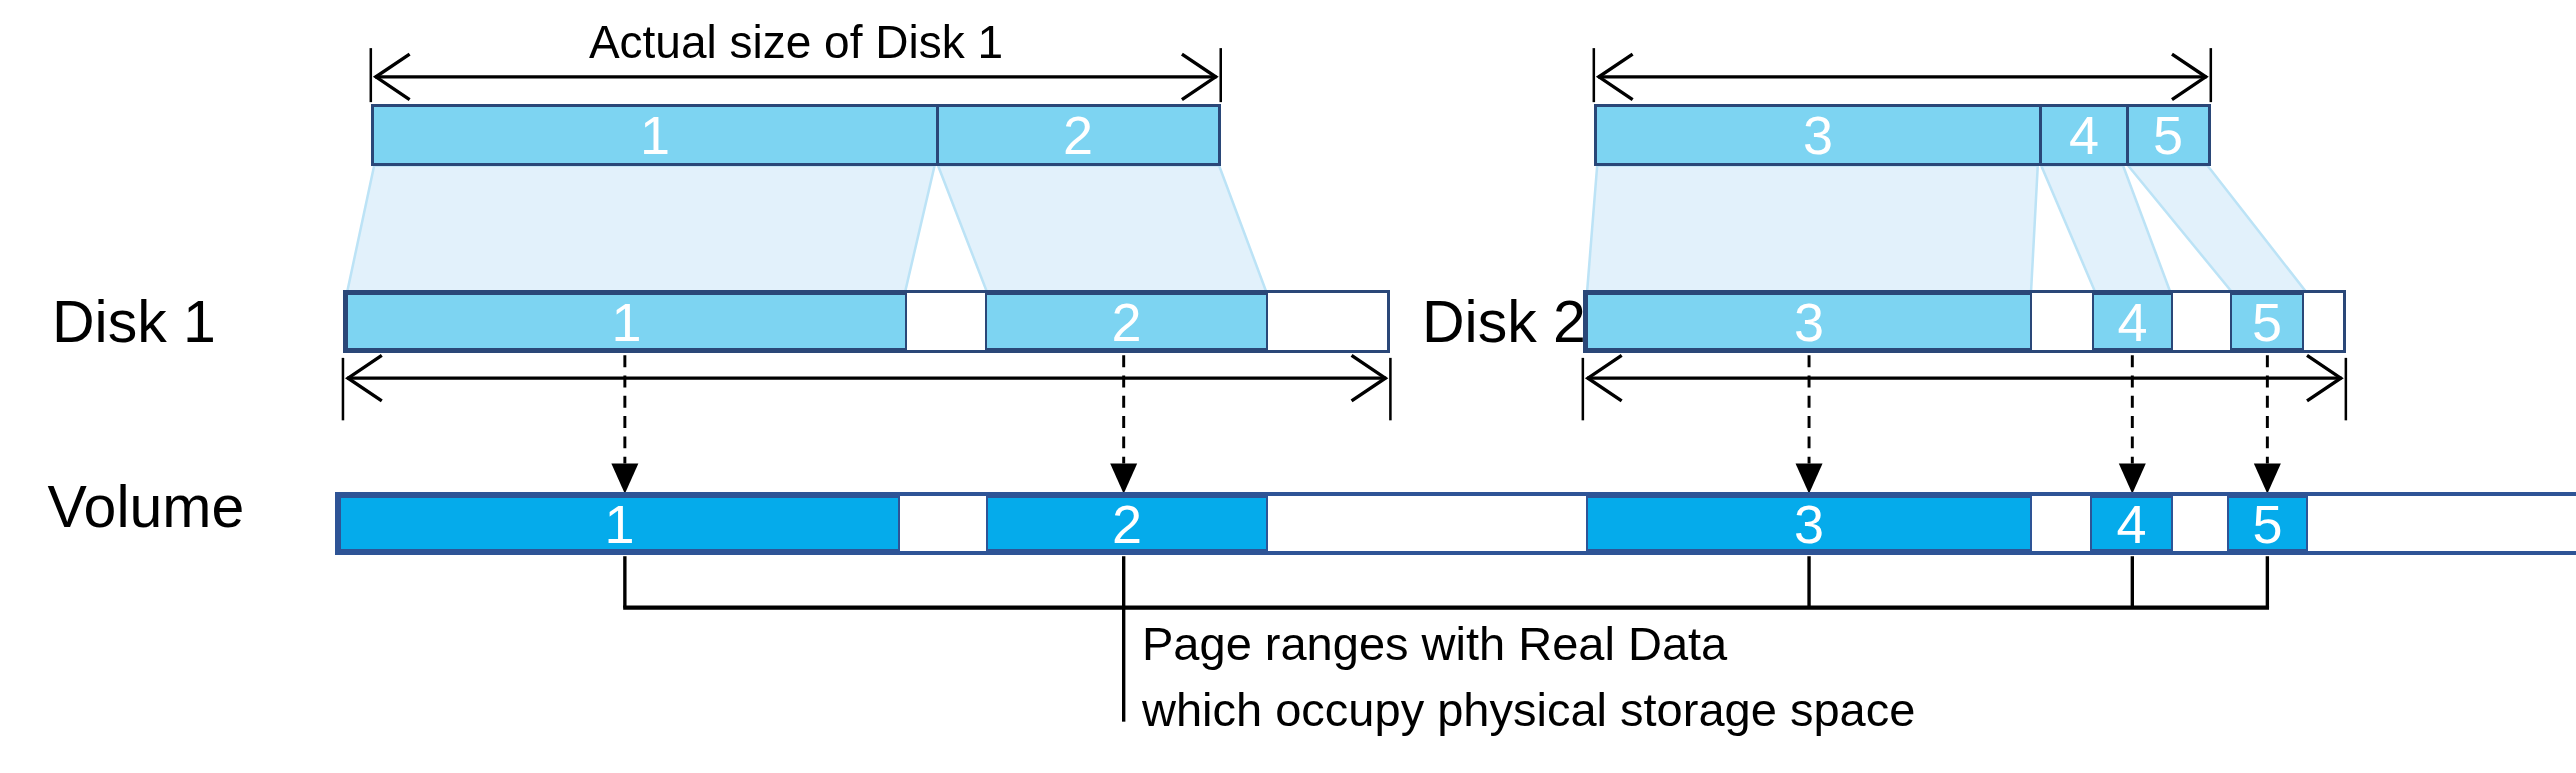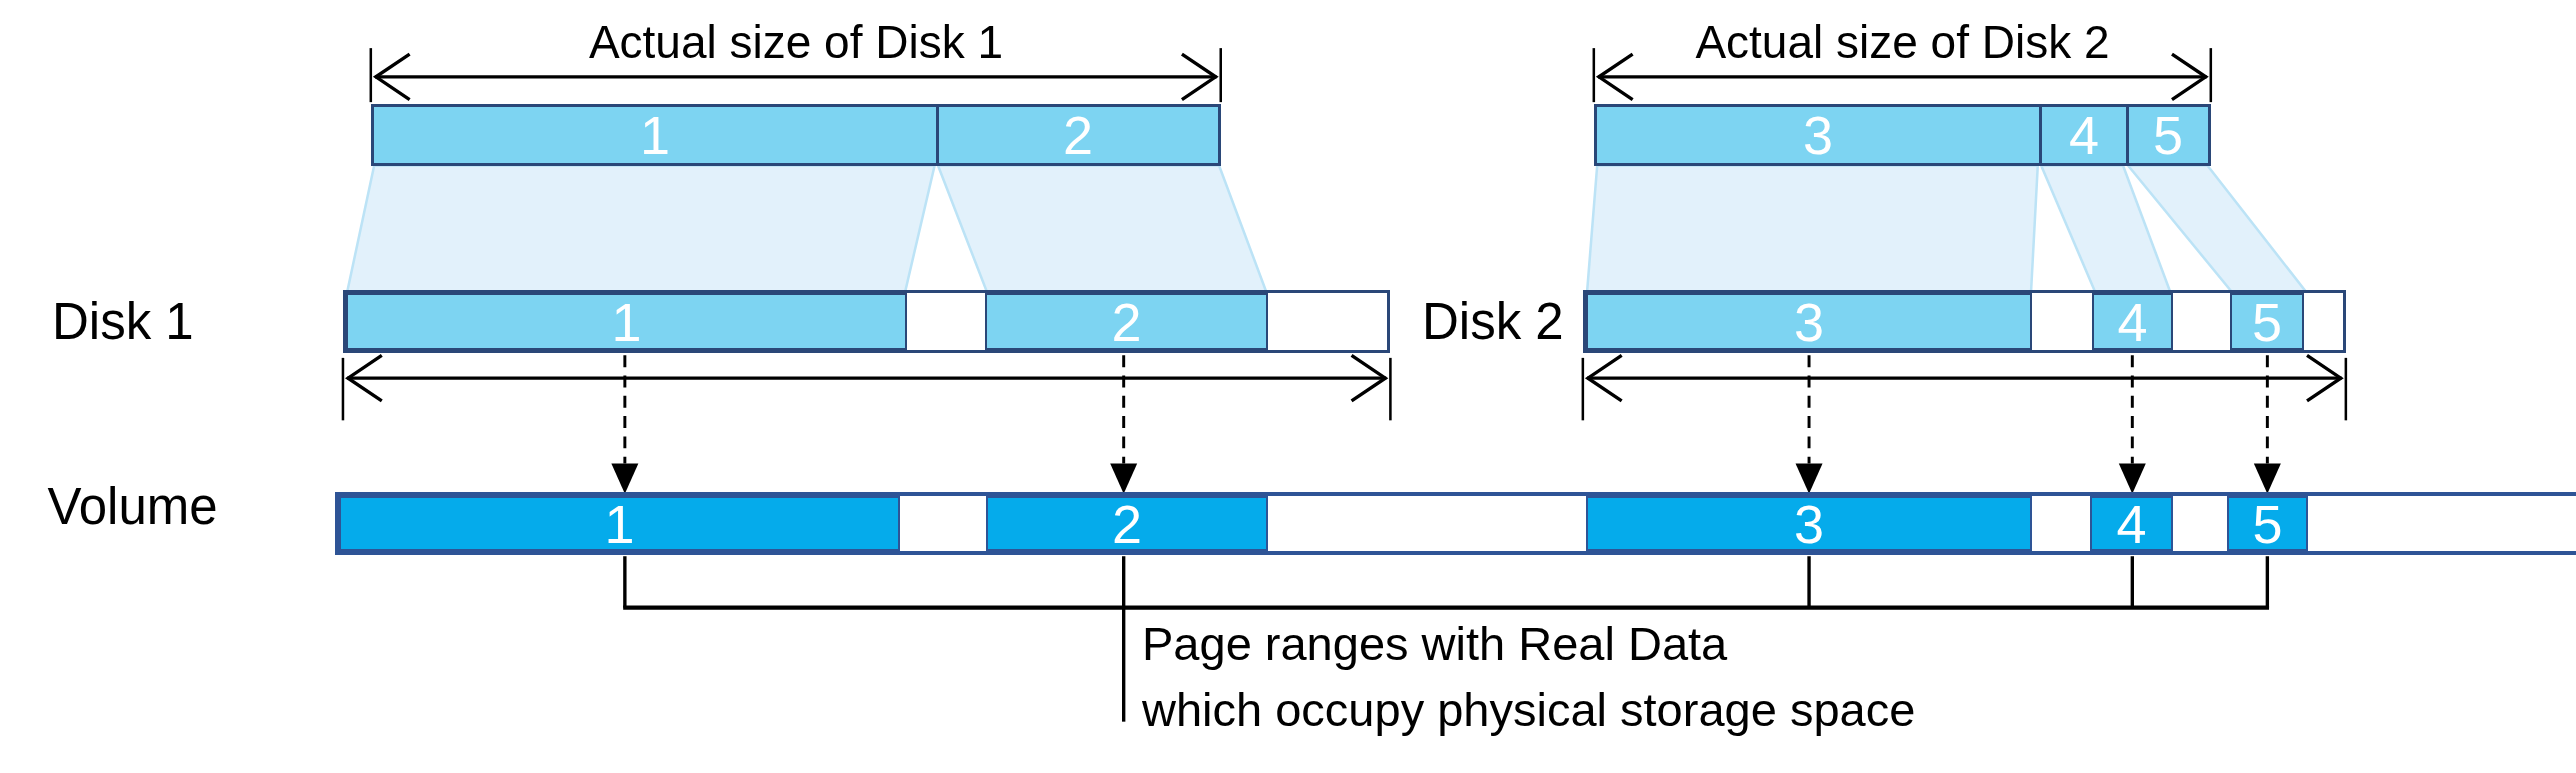--- a/index.html
+++ b/index.html
@@ -43,21 +43,21 @@
     border:2.5px solid var(--vol-border,#2E5496);
   }
   .seg-num {
     color:#ffffff; font-size:54px; line-height:1; font-weight:400;
   }
   .dim-label {
     position:absolute; text-align:center; font-size:46px; line-height:54px;
     white-space:nowrap;
   }
   .row-label {
-    position:absolute; font-size:51px; line-height:56px; white-space:nowrap;
+    position:absolute; font-size:59px; line-height:56px; white-space:nowrap;
   }
   .annot {
     position:absolute; left:1124px; top:611px; font-size:47px; line-height:66px;
     white-space:nowrap;
   }
 </style>
 </head>
 <body>
 
 <div id="stage">
@@ -156,21 +156,20 @@
   <div class="bar bar-prov" style="left:325px; width:1047px;">
     <div class="seg seg-light" style="left:0; width:561px;">
       <span class="seg-num">1</span>
     </div>
     <div class="seg seg-light" style="left:639px; width:283px;">
       <span class="seg-num">2</span>
     </div>
   </div>
 
 
-  <div class="dim-label" style="left:1576px; width:617px; top:15px;">Actual size of Disk 2</div>
 
   <div class="bar bar-actual" style="left:1576px; width:617px;">
     <div class="cell" style="left:0; width:442px;">
       <span class="seg-num">3</span>
     </div>
     <div class="cell divided" style="left:442px; width:87px;">
       <span class="seg-num">4</span>
     </div>
     <div class="cell divided" style="left:529px; width:81px;">
       <span class="seg-num">5</span>

